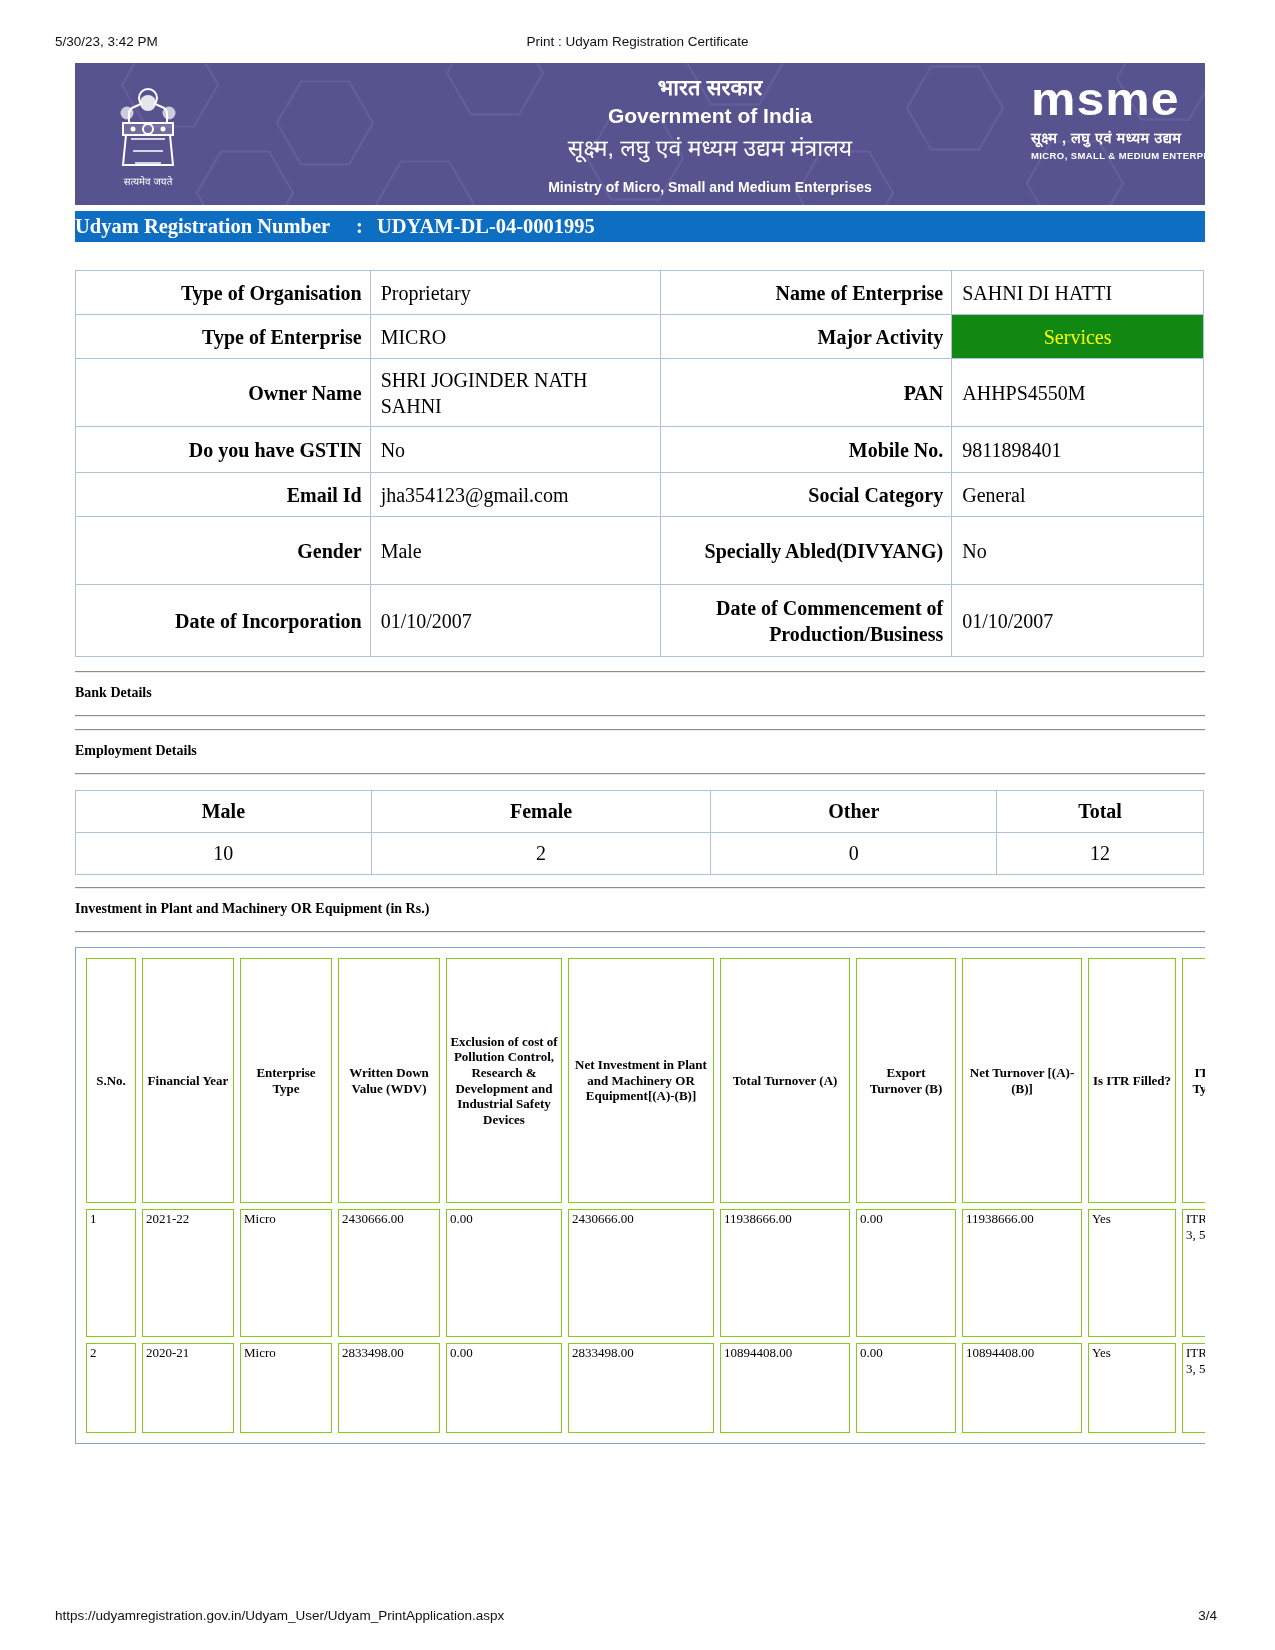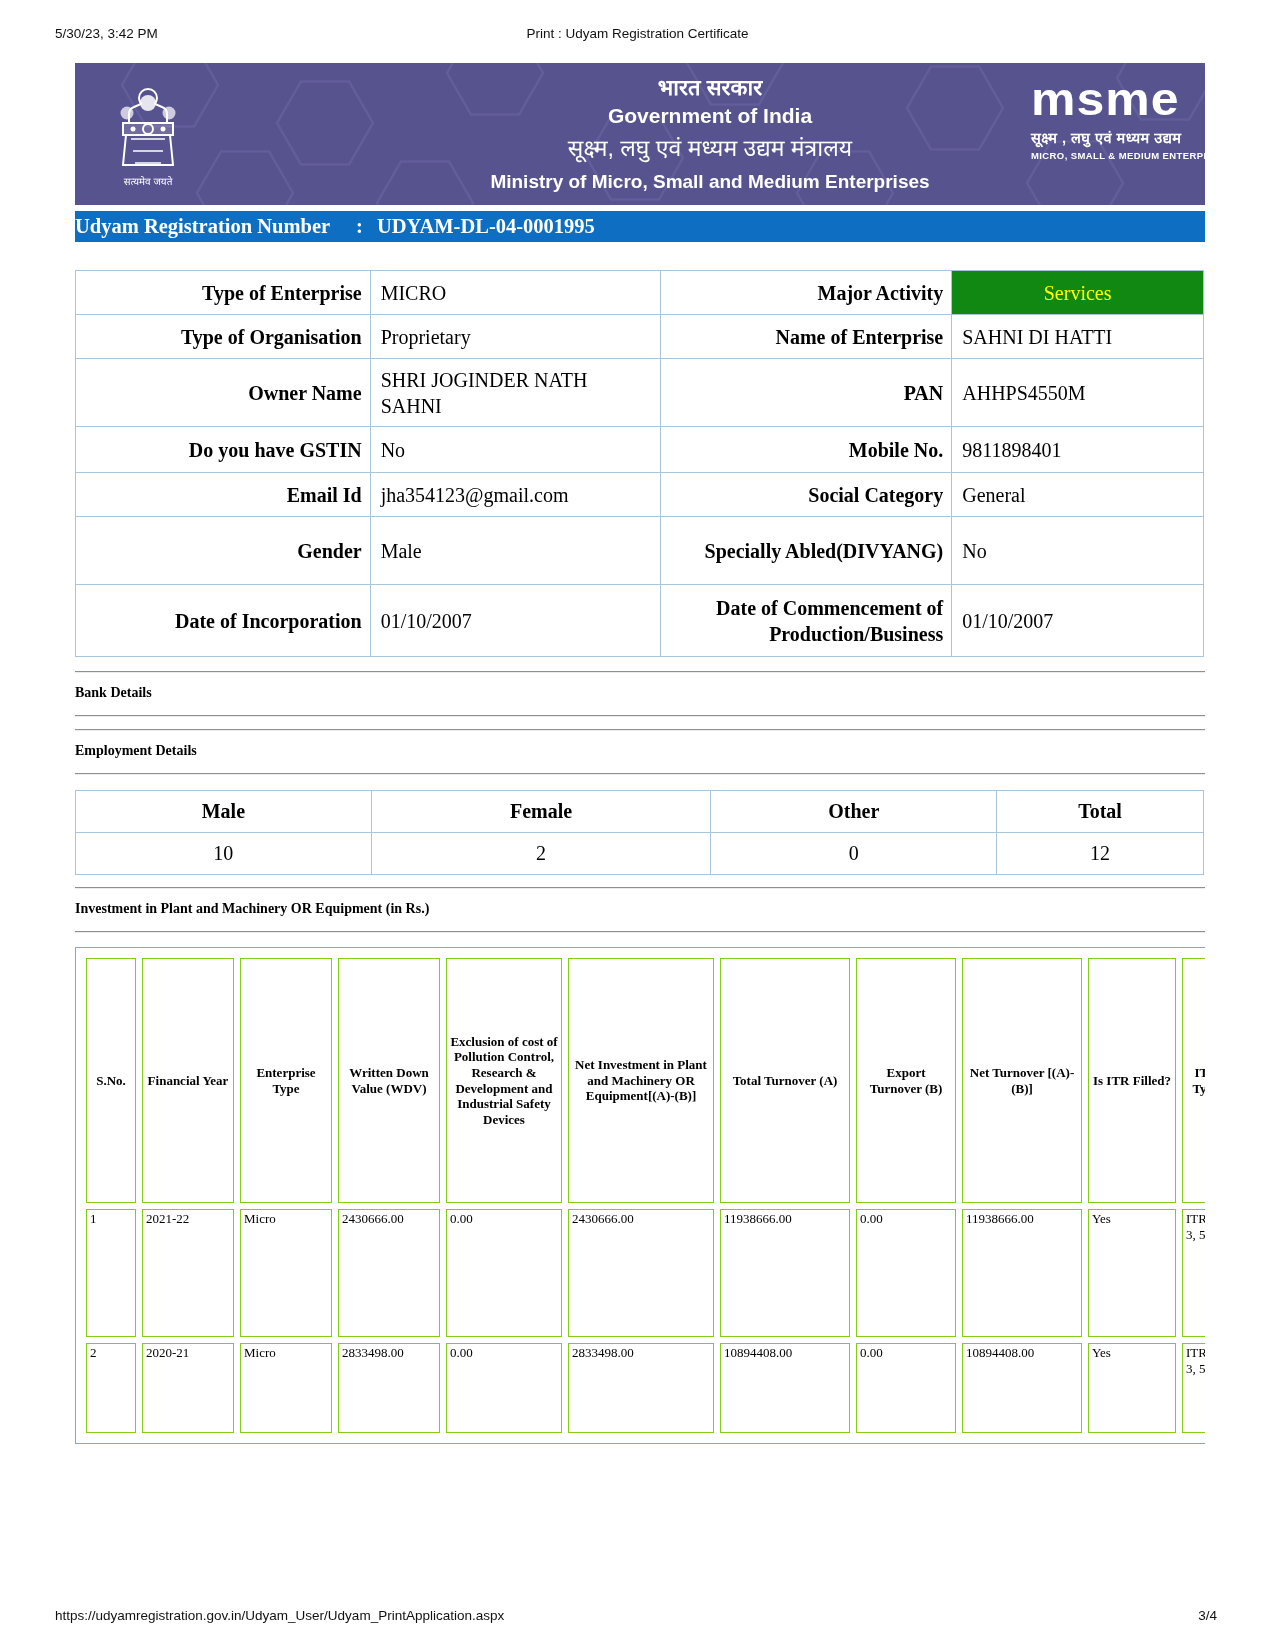--- a/index.html
+++ b/index.html
@@ -2,40 +2,40 @@
 <html><head>
 <meta charset="utf-8">
 <style>
   * { box-sizing: border-box; }
   html,body { margin:0; padding:0; }
   body {
     width:1275px; height:1650px; position:relative; background:#ffffff;
     font-family:"Liberation Serif", serif; color:#000; overflow:hidden;
   }
   
-  .print-header { position:absolute; top:26px; left:55px; right:55px; height:18px;
+  .print-header { position:absolute; top:34px; left:55px; right:55px; height:18px;
     font-family:"Liberation Sans", sans-serif; font-size:13.5px; color:#111; }
   .ph-date { position:absolute; left:0; top:0; }
   .ph-title { position:absolute; left:0; right:0; text-align:center; top:0; }
   .print-footer { position:absolute; top:1608px; left:55px; right:58px; height:18px;
     font-family:"Liberation Sans", sans-serif; font-size:13.5px; color:#111; }
   .pf-url { position:absolute; left:0; top:0; }
   .pf-page { position:absolute; right:0; top:0; }
 
   .content { position:absolute; left:75px; top:63px; width:1130px; overflow:hidden; }
 
   
   .banner { position:relative; width:1130px; height:142px; background:var(--purple); overflow:hidden; }
   .hexes { position:absolute; inset:0; }
   .emblem { position:absolute; left:34px; top:14px; width:78px; height:114px; }
   .banner-center { position:absolute; left:330px; width:610px; top:8px; text-align:center; color:#fff; }
   .bc-l1 { font-size:22px; font-family:"Liberation Sans", sans-serif; font-weight:bold; }
   .bc-l2 { font-size:21px; font-family:"Liberation Sans", sans-serif; font-weight:bold; margin-top:3px; }
   .bc-l3 { font-size:23px; font-family:"Liberation Sans", sans-serif; margin-top:3px; }
-  .bc-l4 { font-size:19px; font-family:"Liberation Sans", sans-serif; font-weight:bold; margin-top:8px; }
+  .bc-l4 { font-size:14px; font-family:"Liberation Sans", sans-serif; font-weight:bold; margin-top:16px; }
   .msme { position:absolute; left:956px; top:14px; width:260px; color:#fff;
     font-family:"Liberation Sans", sans-serif; }
   .msme-word { font-size:50px; line-height:48px; font-weight:800; letter-spacing:1px;
     transform:scaleY(.92); transform-origin:left top; }
   .msme-hi { font-size:14.5px; font-weight:bold; margin-top:2px; letter-spacing:.5px; white-space:nowrap; }
   .msme-en { font-size:9.5px; font-weight:bold; margin-top:3px; letter-spacing:.4px; white-space:nowrap; }
 
   
   .reg-bar { margin-top:6px; width:1130px; height:31px; background:var(--blue); color:#fff;
     display:flex; align-items:center; justify-content:flex-start; font-weight:bold; font-size:20.5px; }
@@ -135,30 +135,30 @@
 
   <table class="ent-table">
     <colgroup>
         <col style="width:295px">
         <col style="width:291px">
         <col style="width:291px">
         <col style="width:252px">
       </colgroup>
     <tbody id="ent-body">
         <tr style="height: 44px;">
+          <th>Type of Organisation</th>
+          <td>Proprietary</td>
+          <th>Name of Enterprise</th>
+          <td>SAHNI DI HATTI</td>
+        </tr>
+        <tr style="height: 44px;">
           <th>Type of Enterprise</th>
           <td>MICRO</td>
           <th>Major Activity</th>
           <td class="hl">Services</td>
-        </tr>
-        <tr style="height: 44px;">
-          <th>Type of Organisation</th>
-          <td>Proprietary</td>
-          <th>Name of Enterprise</th>
-          <td>SAHNI DI HATTI</td>
         </tr>
         <tr style="height: 68px;">
           <th>Owner Name</th>
           <td>SHRI JOGINDER NATH SAHNI</td>
           <th>PAN</th>
           <td>AHHPS4550M</td>
         </tr>
         <tr style="height: 46px;">
           <th>Do you have GSTIN</th>
           <td>No</td>

